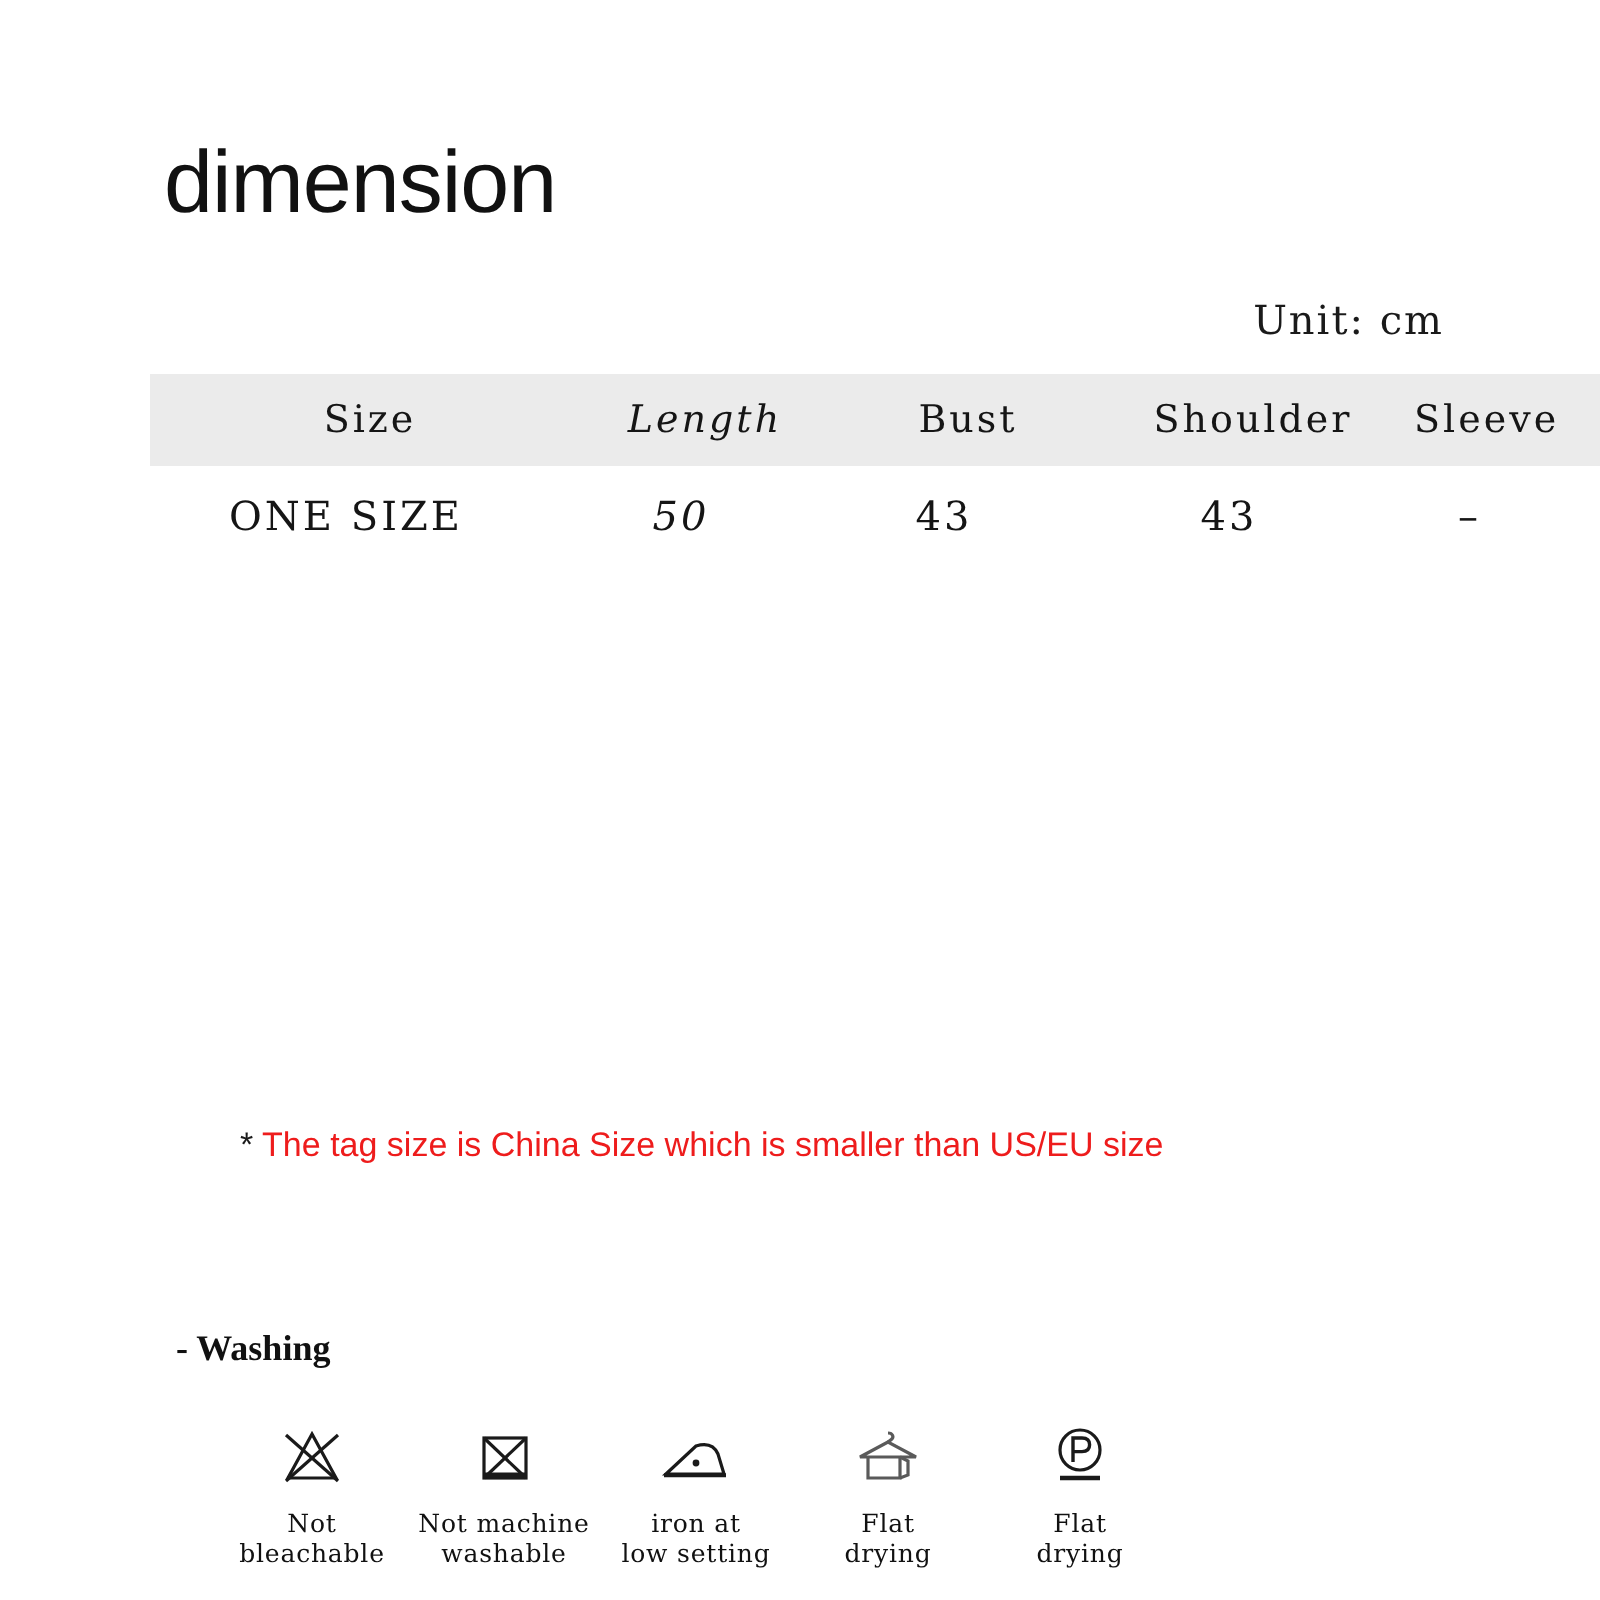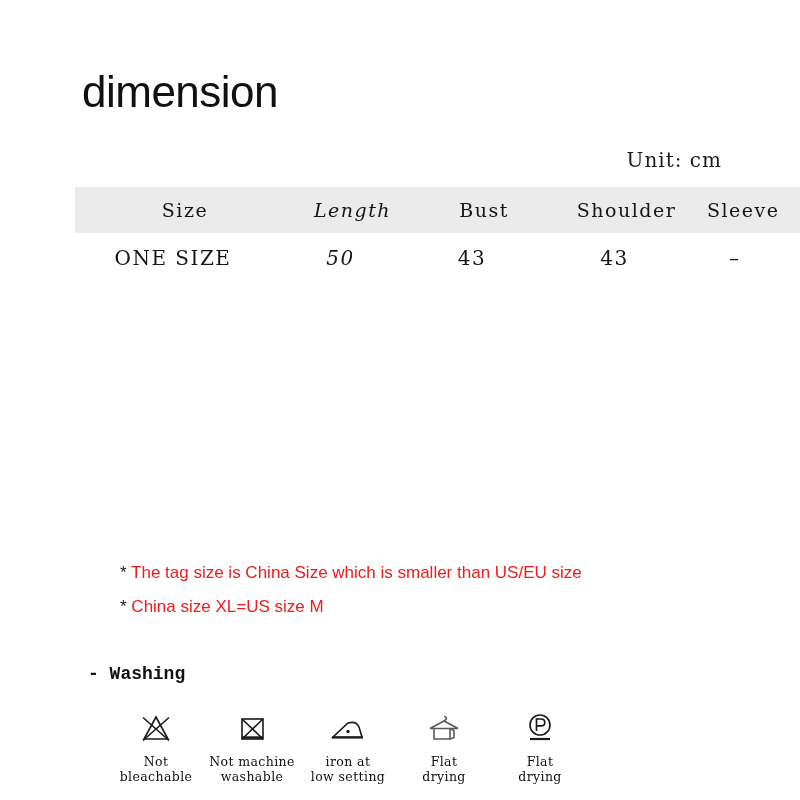--- a/index.html
+++ b/index.html
@@ -126,21 +126,21 @@
   }
   .note-text-black {
     color: #1a1a1a;
   }
 
   
   .washing-heading {
     position: absolute;
     left: 88px;
     top: 664px;
-    font-family: Liberation Mono, monospace;
+    font-family: Liberation Serif, serif;
     font-size: 18px;
     font-weight: bold;
     color: #111111;
     letter-spacing: 0px;
   }
 
   
   .care-row {
     position: absolute;
     left: 108px;
@@ -198,24 +198,20 @@
       <td class="col-sleeve">–</td>
     </tr>
   </tbody>
 </table>
 
 <div class="notes">
   <div class="note-line">
     <span class="note-star">*</span>
     <span class="note-text-red">The tag size is China Size which is smaller than US/EU size</span>
   </div>
-  <div class="note-line">
-    <span class="note-star">*</span>
-    <span class="note-text-red">China size XL=US size M</span>
-  </div>
 </div>
 
 <div class="washing-heading">- Washing</div>
 
 <div class="care-row">
 
 
   <div class="care-item">
     <div class="care-icon">
       <svg width="38" height="30" viewBox="0 0 38 30" fill="none" stroke="#1a1a1a" stroke-width="1.6">

